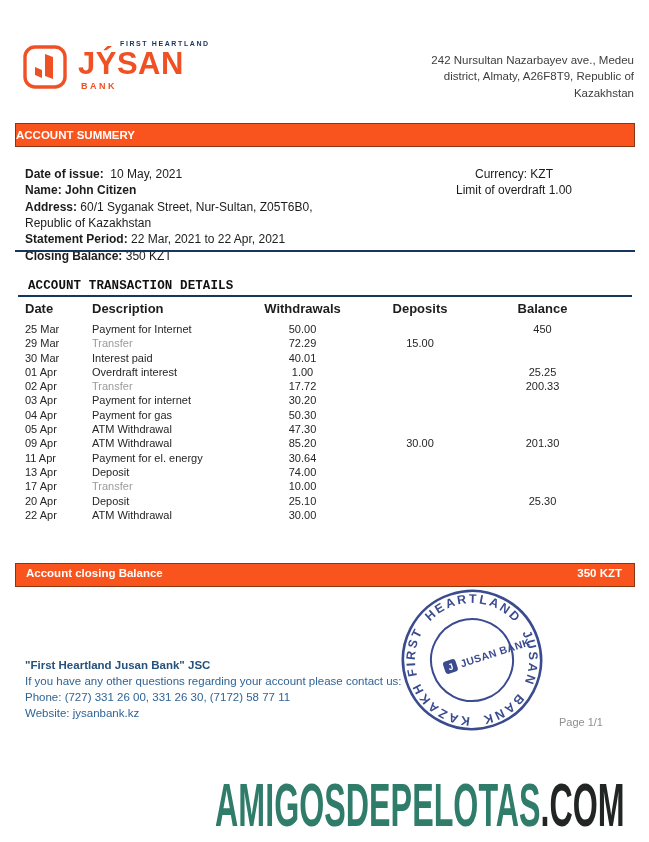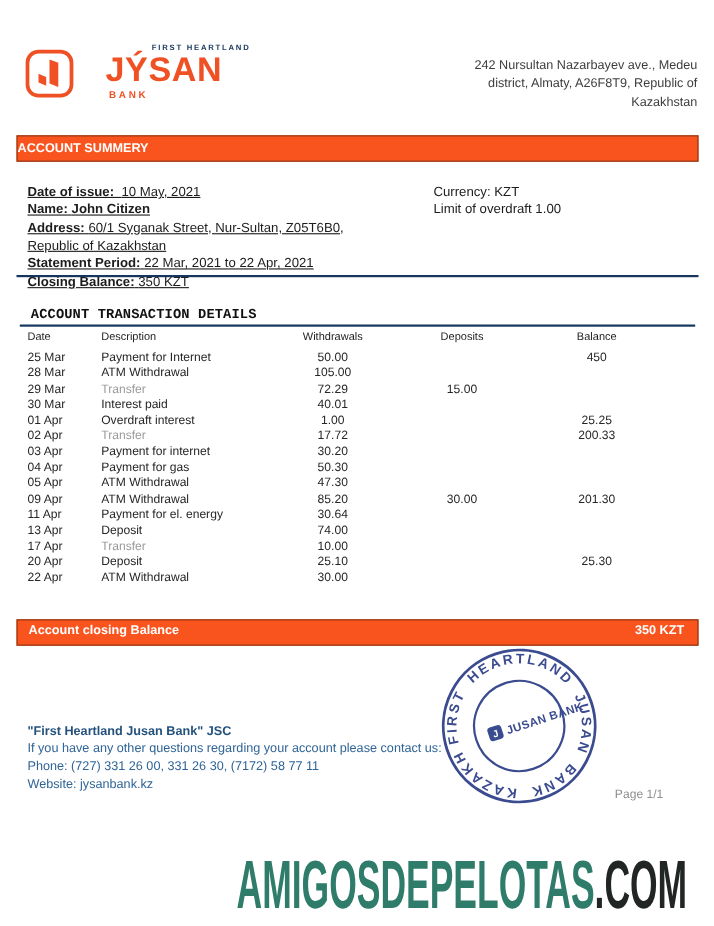--- a/index.html
+++ b/index.html
@@ -7,21 +7,21 @@
   body { font-family: "Liberation Sans", sans-serif; }
   .page {
     position: relative;
     width: 649px;
     height: 842px;
     background: #ffffff;
     overflow: hidden;
   }
 
   
-  .logo-block { position: absolute; left: 22px; top: 40px; display: flex; align-items: flex-start; gap: 18px; }
+  .logo-block { position: absolute; left: 22px; top: 40px; display: flex; align-items: flex-start; }
   .logo-icon { width: 46px; height: 46px; margin-top: 4px; }
   .brand-text { margin-left: 10px; position: relative; }
   .brand-tagline {
     color: var(--navy); font-size: 7px; font-weight: bold; letter-spacing: 1.6px;
     margin-left: 42px; margin-bottom: 1px;
   }
   .brand-name {
     color: var(--logo-orange); font-size: 31px; font-weight: bold; letter-spacing: 0.5px; line-height: 1;
   }
   .brand-sub {
@@ -36,37 +36,37 @@
   .banner {
     position: absolute; left: 15px; width: 620px; height: 24px;
     background: var(--orange); border: 1px solid #8a3410;
     color: #ffffff; font-weight: bold; font-size: 11.5px;
     display: flex; align-items: center;
   }
   .banner-summary { top: 123px; padding-right: 8px; }
   .banner-closing { top: 563px; justify-content: space-between; padding: 0 12px 4px 10px; }
 
   
-  .summary-left { position: absolute; left: 25px; top: 166px; width: 330px; font-size: 12px; line-height: 1.36; color: #1c1c1c; text-decoration: underline; }
+  .summary-left { position: absolute; left: 25px; top: 166px; width: 330px; font-size: 12px; line-height: 1.36; color: #1c1c1c; }
   .summary-left b { font-weight: bold; }
-  .summary-right { position: absolute; right: 15px; top: 166px; width: 240px; text-align: left; font-size: 12px; line-height: 1.36; color: #1c1c1c; }
+  .summary-right { position: absolute; right: 15px; top: 166px; width: 240px; text-align: center; font-size: 12px; line-height: 1.36; color: #1c1c1c; }
   .divider { position: absolute; left: 15px; width: 620px; height: 0; border-top: 2.4px solid var(--navy); }
   .divider-summary { top: 250px; }
 
   
   .tx-title { position: absolute; left: 28px; top: 279px; font-size: 12.5px; font-weight: bold; color: #111; letter-spacing: 0.1px; font-family: Liberation Mono, monospace; }
   .divider-tx { top: 295px; left: 18px; width: 614px; }
   .tx-table { position: absolute; left: 20px; top: 299px; width: 595px; border-collapse: collapse; table-layout: fixed; }
   .tx-table col.c-date { width: 72px; }
   .tx-table col.c-desc { width: 143px; }
   .tx-table col.c-wd   { width: 135px; }
   .tx-table col.c-dep  { width: 100px; }
   .tx-table col.c-bal  { width: 145px; }
   .tx-table th {
-    font-size: 10px; font-weight: normal; color: #1d1d1d; text-align: left;
+    font-size: 13px; font-weight: bold; color: #1d1d1d; text-align: left;
     padding: 2px 0 6px 0;
     margin-top: 32px;
   }
   .tx-table th.num, .tx-table td.num { text-align: center; }
   .tx-table td {
     font-size: 11px; color: #262626; padding: 0; height: 14.3px; line-height: 14.3px;
     white-space: nowrap; overflow: hidden;
   }
   .tx-table td.muted { color: var(--muted); }
   .tx-table th:first-child, .tx-table td:first-child { padding-left: 5px; }
@@ -156,27 +156,20 @@
     </thead>
     <tbody>
         <tr>
           <td>25 Mar</td>
           <td>Payment for Internet</td>
           <td class="num">50.00</td>
           <td class="num"></td>
           <td class="num">450</td>
         </tr>
         <tr>
-          <td>28 Mar</td>
-          <td>ATM Withdrawal</td>
-          <td class="num">105.00</td>
-          <td class="num"></td>
-          <td class="num"></td>
-        </tr>
-        <tr>
           <td>29 Mar</td>
           <td class="muted">Transfer</td>
           <td class="num">72.29</td>
           <td class="num">15.00</td>
           <td class="num"></td>
         </tr>
         <tr>
           <td>30 Mar</td>
           <td>Interest paid</td>
           <td class="num">40.01</td>

